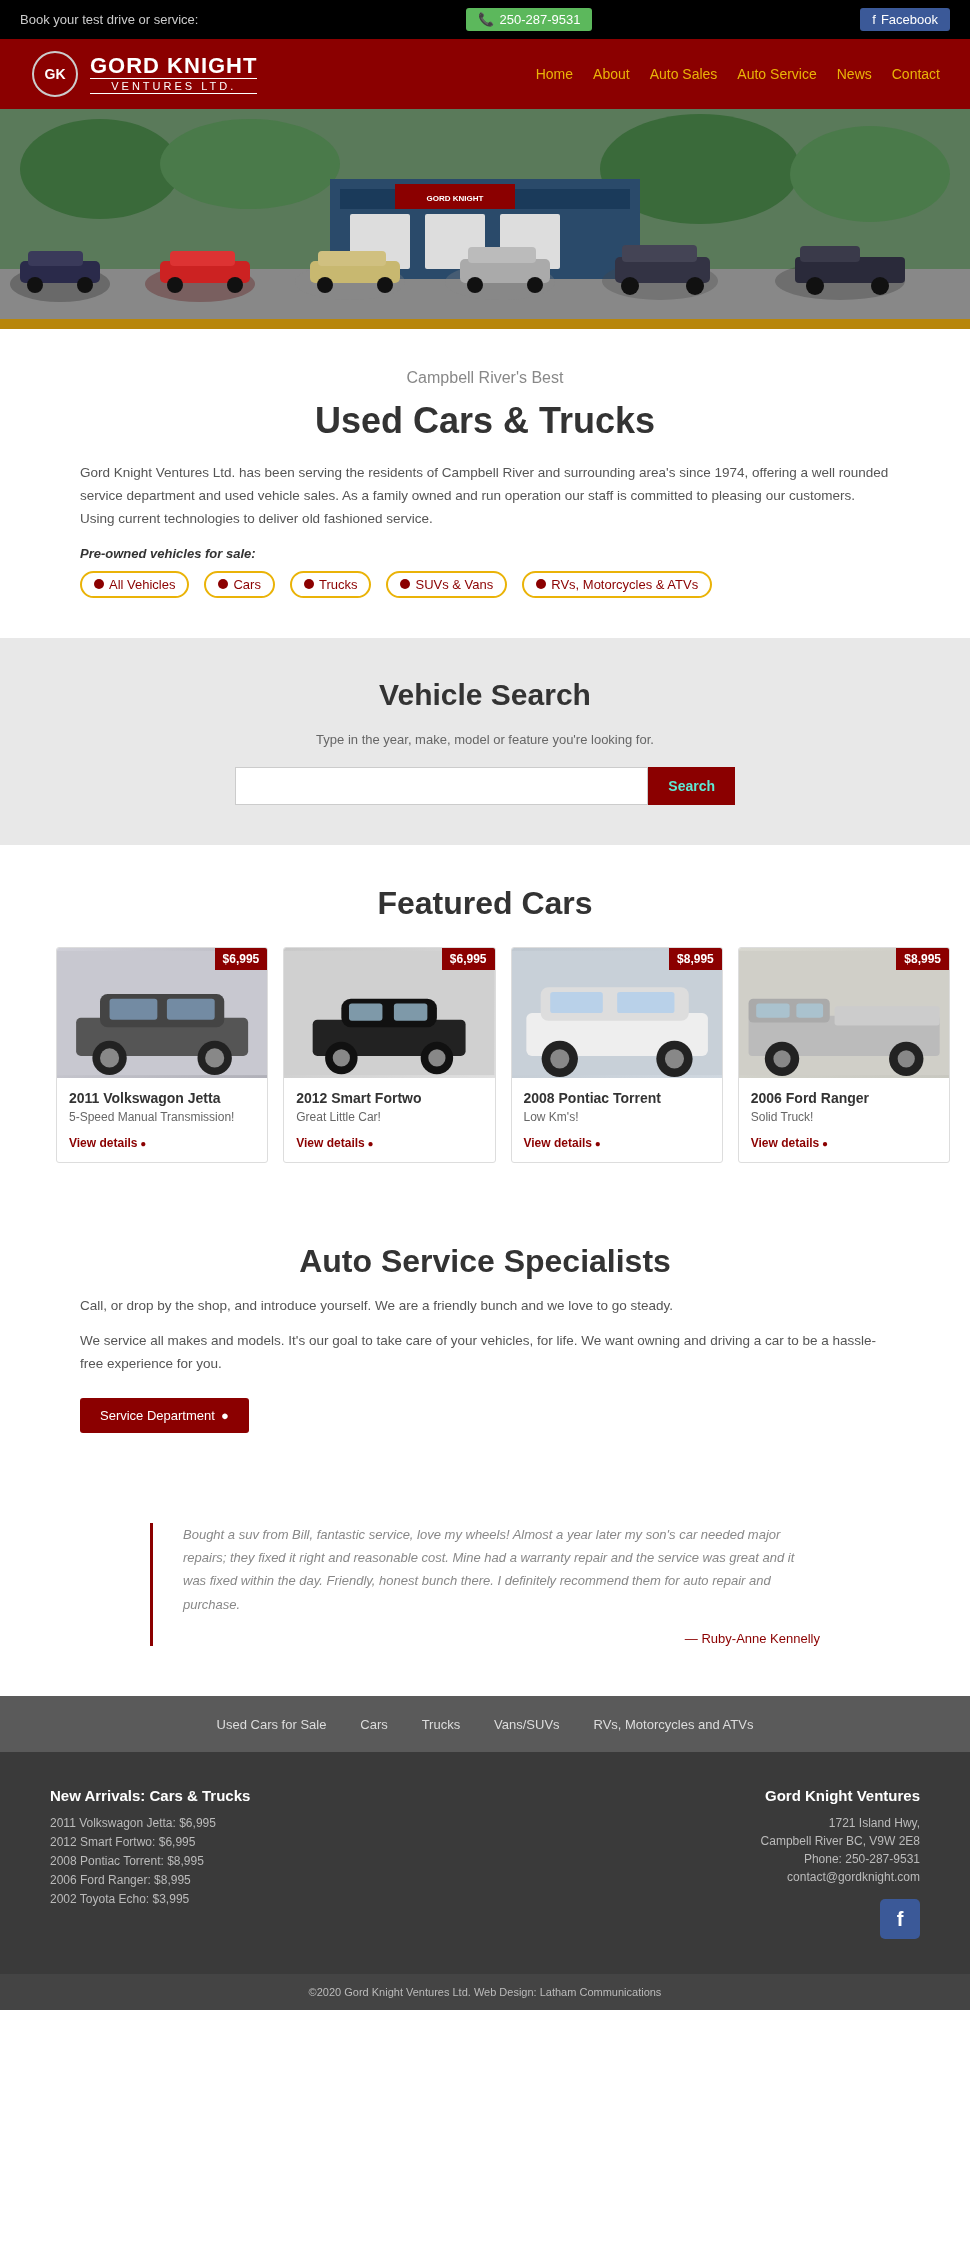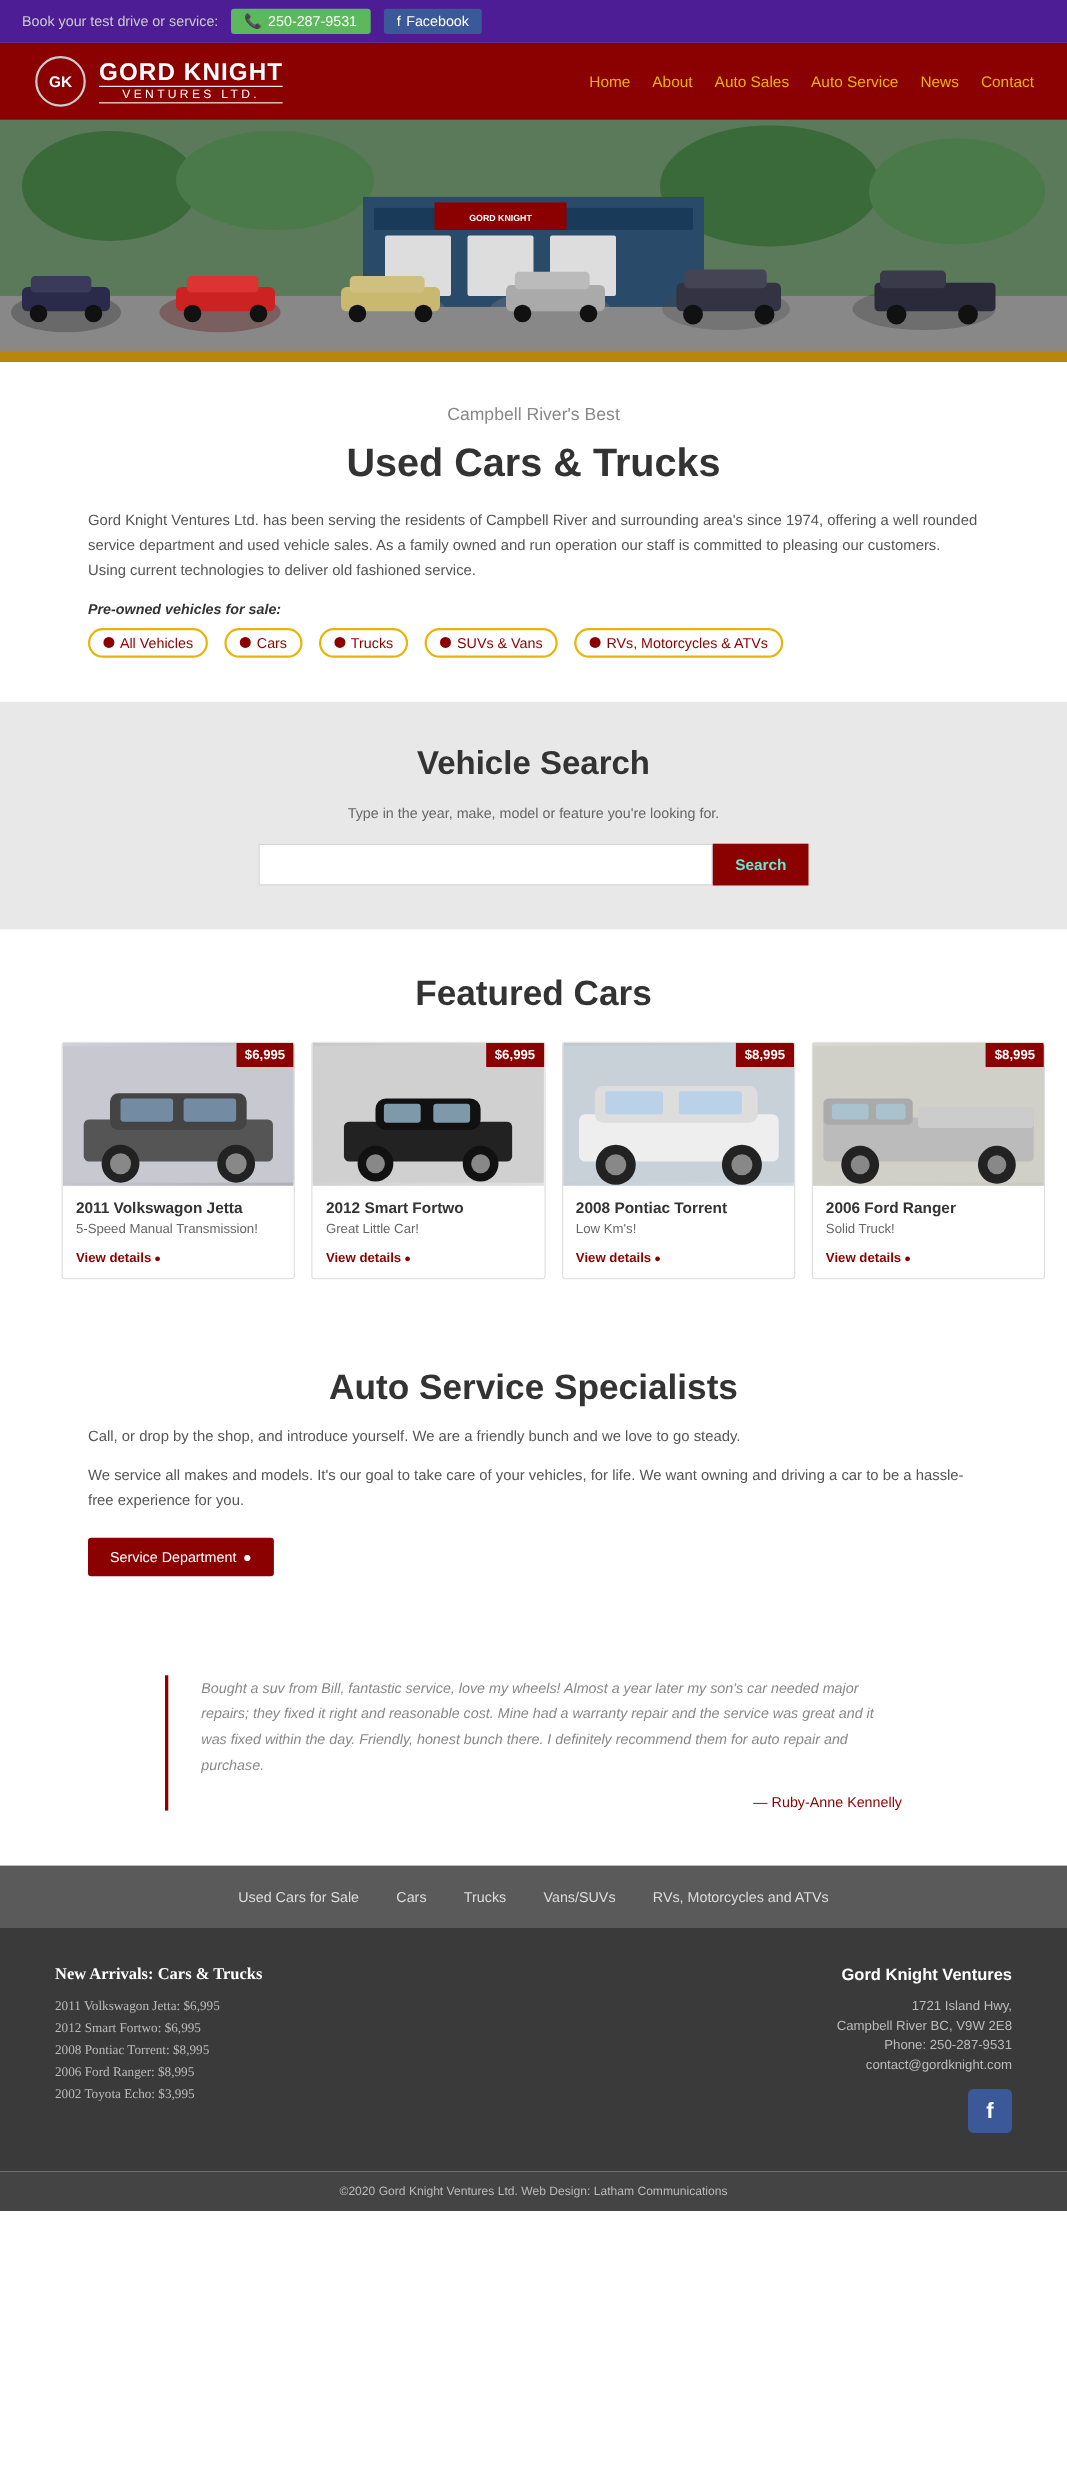--- a/index.html
+++ b/index.html
@@ -1,27 +1,27 @@
 <!DOCTYPE html>
 <html><head>
   <meta charset="utf-8">
   <style>
     * { box-sizing: border-box; margin: 0; padding: 0; }
     body { font-family: Arial, sans-serif; font-size: 14px; color: #333; background: #fff; width: 970px; }
 
     
     .top-bar {
-      background: #4c1d95;
+      background: #000000;
       color: #ccc;
       text-align: center;
       padding: 8px 20px;
       font-size: 13px;
       display: flex;
       align-items: center;
-      justify-content: flex-start;
+      justify-content: space-between;
       gap: 12px;
     }
     .top-bar-phone {
       background: #5cb85c;
       color: #fff;
       padding: 4px 12px;
       border-radius: 3px;
       font-size: 13px;
       display: inline-flex;
       align-items: center;
@@ -310,21 +310,20 @@
 
     
     .footer-bottom {
       background: #3a3a3a;
       display: flex;
       justify-content: space-between;
       padding: 35px 50px;
     }
     .footer-left {
       color: #ccc;
-      font-family: Liberation Serif, serif;
     }
     .footer-left h4 {
       font-size: 15px;
       color: #fff;
       margin-bottom: 12px;
     }
     .footer-left .car-item {
       font-size: 12px;
       color: #bbb;
       margin-bottom: 5px;

